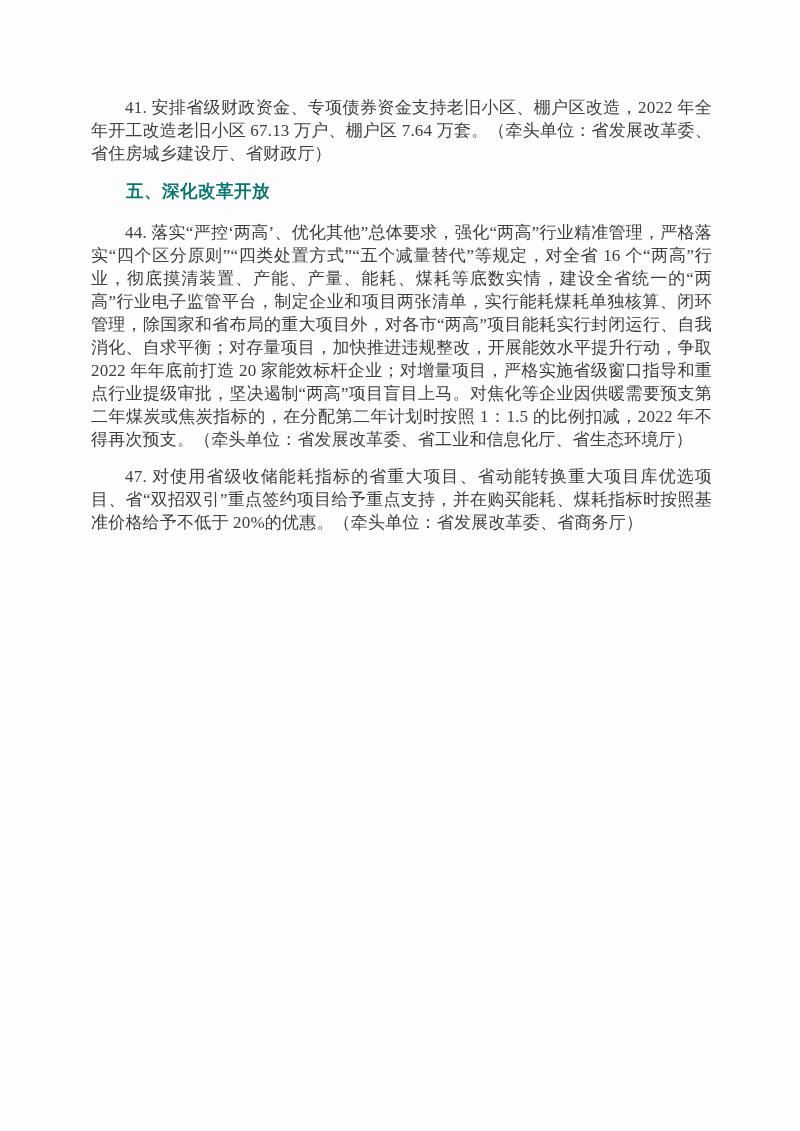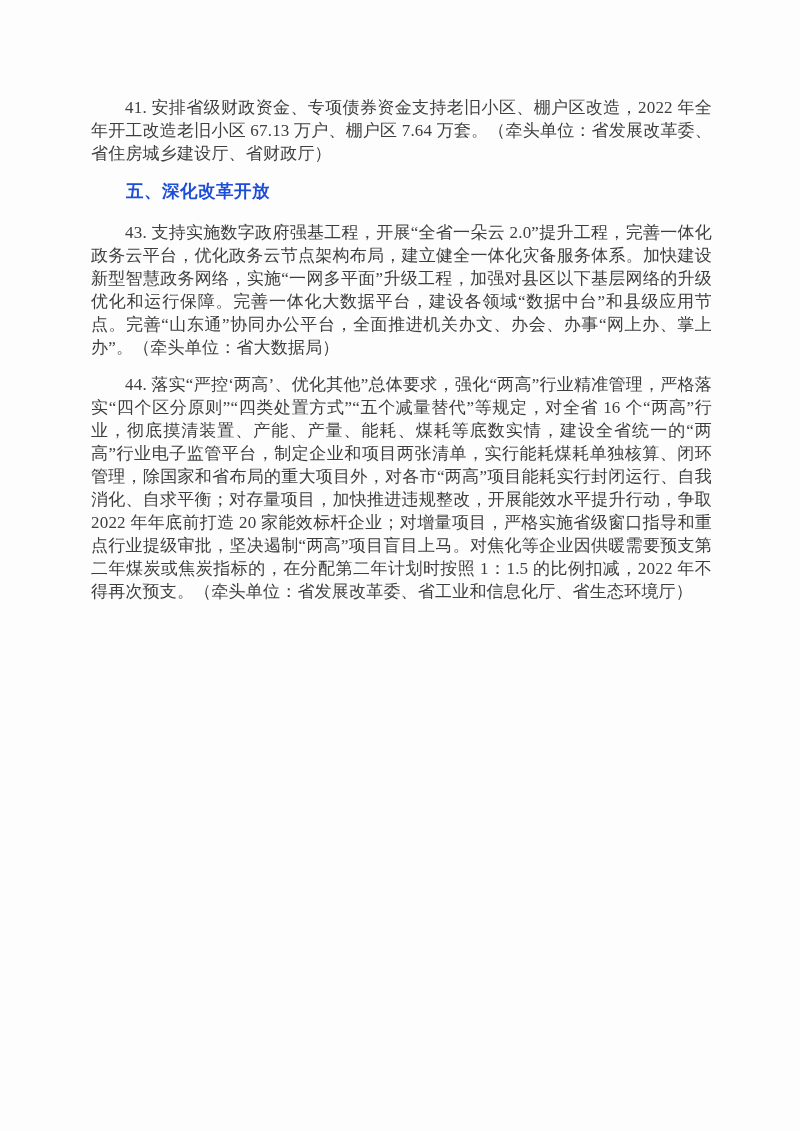--- a/index.html
+++ b/index.html
@@ -31,27 +31,27 @@
     text-indent: 2em;
     letter-spacing: 0.2px;
     word-break: break-all;
   }
   h2.heading {
     margin: 4px 0 18px 0;
     font-size: 17.5px;
     line-height: 24px;
     font-weight: bold;
     text-indent: 2em;
-    color: #1d4ed8;
+    color: #0f766e;
     letter-spacing: 0.5px;
   }
 </style>
 </head>
 <body>
 
 <div class="page">
   <div class="content">
     <p class="para">41. 安排省级财政资金、专项债券资金支持老旧小区、棚户区改造，2022 年全年开工改造老旧小区 67.13 万户、棚户区 7.64 万套。（牵头单位：省发展改革委、省住房城乡建设厅、省财政厅）</p>
     <h2 class="heading">五、深化改革开放</h2>
-    <p class="para">43. 支持实施数字政府强基工程，开展“全省一朵云 2.0”提升工程，完善一体化政务云平台，优化政务云节点架构布局，建立健全一体化灾备服务体系。加快建设新型智慧政务网络，实施“一网多平面”升级工程，加强对县区以下基层网络的升级优化和运行保障。完善一体化大数据平台，建设各领域“数据中台”和县级应用节点。完善“山东通”协同办公平台，全面推进机关办文、办会、办事“网上办、掌上办”。（牵头单位：省大数据局）</p>
     <p class="para">44. 落实“严控‘两高’、优化其他”总体要求，强化“两高”行业精准管理，严格落实“四个区分原则”“四类处置方式”“五个减量替代”等规定，对全省 16 个“两高”行业，彻底摸清装置、产能、产量、能耗、煤耗等底数实情，建设全省统一的“两高”行业电子监管平台，制定企业和项目两张清单，实行能耗煤耗单独核算、闭环管理，除国家和省布局的重大项目外，对各市“两高”项目能耗实行封闭运行、自我消化、自求平衡；对存量项目，加快推进违规整改，开展能效水平提升行动，争取 2022 年年底前打造 20 家能效标杆企业；对增量项目，严格实施省级窗口指导和重点行业提级审批，坚决遏制“两高”项目盲目上马。对焦化等企业因供暖需要预支第二年煤炭或焦炭指标的，在分配第二年计划时按照 1：1.5 的比例扣减，2022 年不得再次预支。（牵头单位：省发展改革委、省工业和信息化厅、省生态环境厅）</p>
+    <p class="para">47. 对使用省级收储能耗指标的省重大项目、省动能转换重大项目库优选项目、省“双招双引”重点签约项目给予重点支持，并在购买能耗、煤耗指标时按照基准价格给予不低于 20%的优惠。（牵头单位：省发展改革委、省商务厅）</p>
   </div>
 </div>
 
 </body></html>

